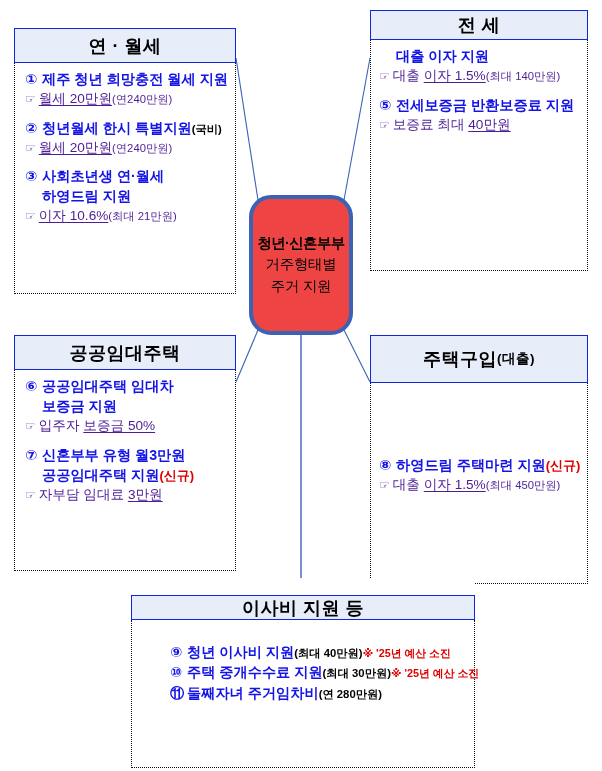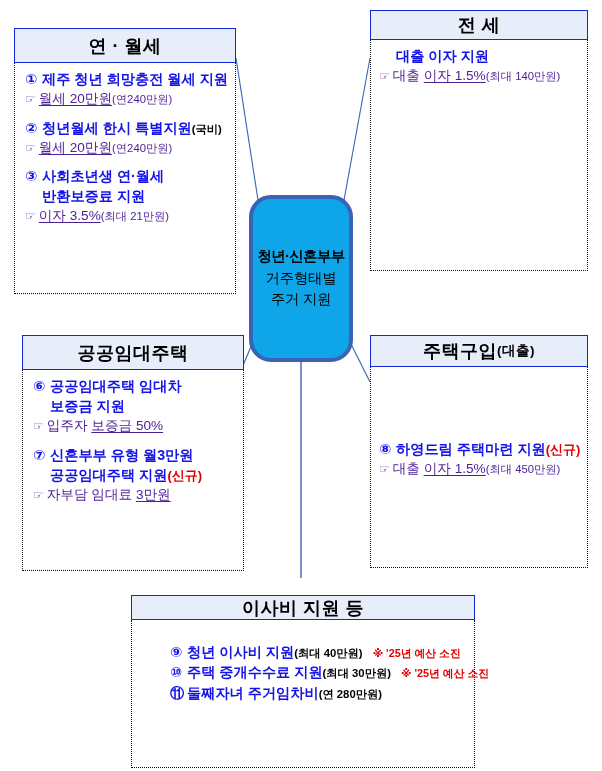--- a/index.html
+++ b/index.html
@@ -119,63 +119,62 @@
 
   
   #box-rent     { left: 14px;  top: 10px;  width: 222px; }
   #box-rent     .box-header { height: 35px; margin-top: 18px; }
   #box-rent     .box-body   { height: 231px; }
 
   #box-jeonse   { left: 370px; top: 10px;  width: 218px; }
   #box-jeonse   .box-header { height: 30px; }
   #box-jeonse   .box-body   { height: 231px; }
 
-  #box-public   { left: 22px;  top: 335px; width: 222px; }
+  #box-public   { left: 14px;  top: 335px; width: 222px; }
   #box-public   .box-header { height: 35px; }
   #box-public   .box-body   { height: 201px; }
 
   #box-purchase { left: 370px; top: 335px; width: 218px; }
-  #box-purchase .box-header { height: 32px; }
+  #box-purchase .box-header { height: 48px; }
   #box-purchase .box-body   { height: 201px; }
 
   #box-moving   { left: 131px; top: 578px; width: 344px; }
   #box-moving   .box-header { height: 25px; margin-top: 17px; }
   #box-moving   .box-body   { height: 148px; }
 
   #box-jeonse .box-body,
   #box-purchase .box-body { padding-left: 8px; }
 
   
   .moving-row {
     display: flex;
     align-items: baseline;
     white-space: nowrap;
     line-height: 1.62;
   }
   .moving-row .note {
     color: #e00000;
     font-size: 10.8px;
     font-weight: bold;
-    margin-left: 10px;
   }
   #box-moving .box-body { padding: 22px 0 0 38px; }
   #box-purchase .box-body { padding-top: 72px; }
 
   
   #center-node {
     position: absolute;
     z-index: 3;
     left: 249px;
     top: 195px;
     width: 104px;
-    height: 167px;
+    height: 140px;
     box-sizing: border-box;
     border: 4px solid #3b62b5;
     border-radius: 22px;
-    background: #0ea5e9;
+    background: #ef4444;
     display: flex;
     flex-direction: column;
     align-items: center;
     justify-content: center;
     text-align: center;
   }
   #center-node .cn-line1 {
     font-size: 14.4px;
     font-weight: bold;
     color: #000000;
@@ -241,24 +240,24 @@
         </div>
       </div>
 
       <div class="gap"></div>
 
       <div class="item">
         <div class="item-title">
           <span class="num">③</span><span>사회초년생 연·월세</span>
         </div>
         <div class="item-title">
-          <span class="indent"></span><span>반환보증료  지원</span>
-        </div>
-        <div class="item-detail">
-          <span class="hand">☞</span><span class="u">이자  3.5%</span><span class="paren">(최대  21만원)</span>
+          <span class="indent"></span><span>하영드림  지원</span>
+        </div>
+        <div class="item-detail">
+          <span class="hand">☞</span><span class="u">이자  10.6%</span><span class="paren">(최대  21만원)</span>
         </div>
       </div>
 
     </div>
   </div>
 
   <div class="box" id="box-jeonse">
     <div class="box-header">
       <span class="title-main">전 세</span>
     </div>
@@ -268,20 +267,28 @@
         <div class="item-title">
           <span class="indent"></span><span>대출 이자 지원</span>
         </div>
         <div class="item-detail">
           <span class="hand">☞</span><span>대출 </span><span class="u">이자 1.5%</span><span class="paren">(최대 140만원)</span>
         </div>
       </div>
 
       <div class="gap"></div>
 
+      <div class="item">
+        <div class="item-title">
+          <span class="num">⑤</span><span>전세보증금 반환보증료 지원</span>
+        </div>
+        <div class="item-detail">
+          <span class="hand">☞</span><span>보증료 최대 </span><span class="u">40만원</span>
+        </div>
+      </div>
 
     </div>
   </div>
 
   <div class="box" id="box-public">
     <div class="box-header">
       <span class="title-main">공공임대주택</span>
     </div>
     <div class="box-body">
 

